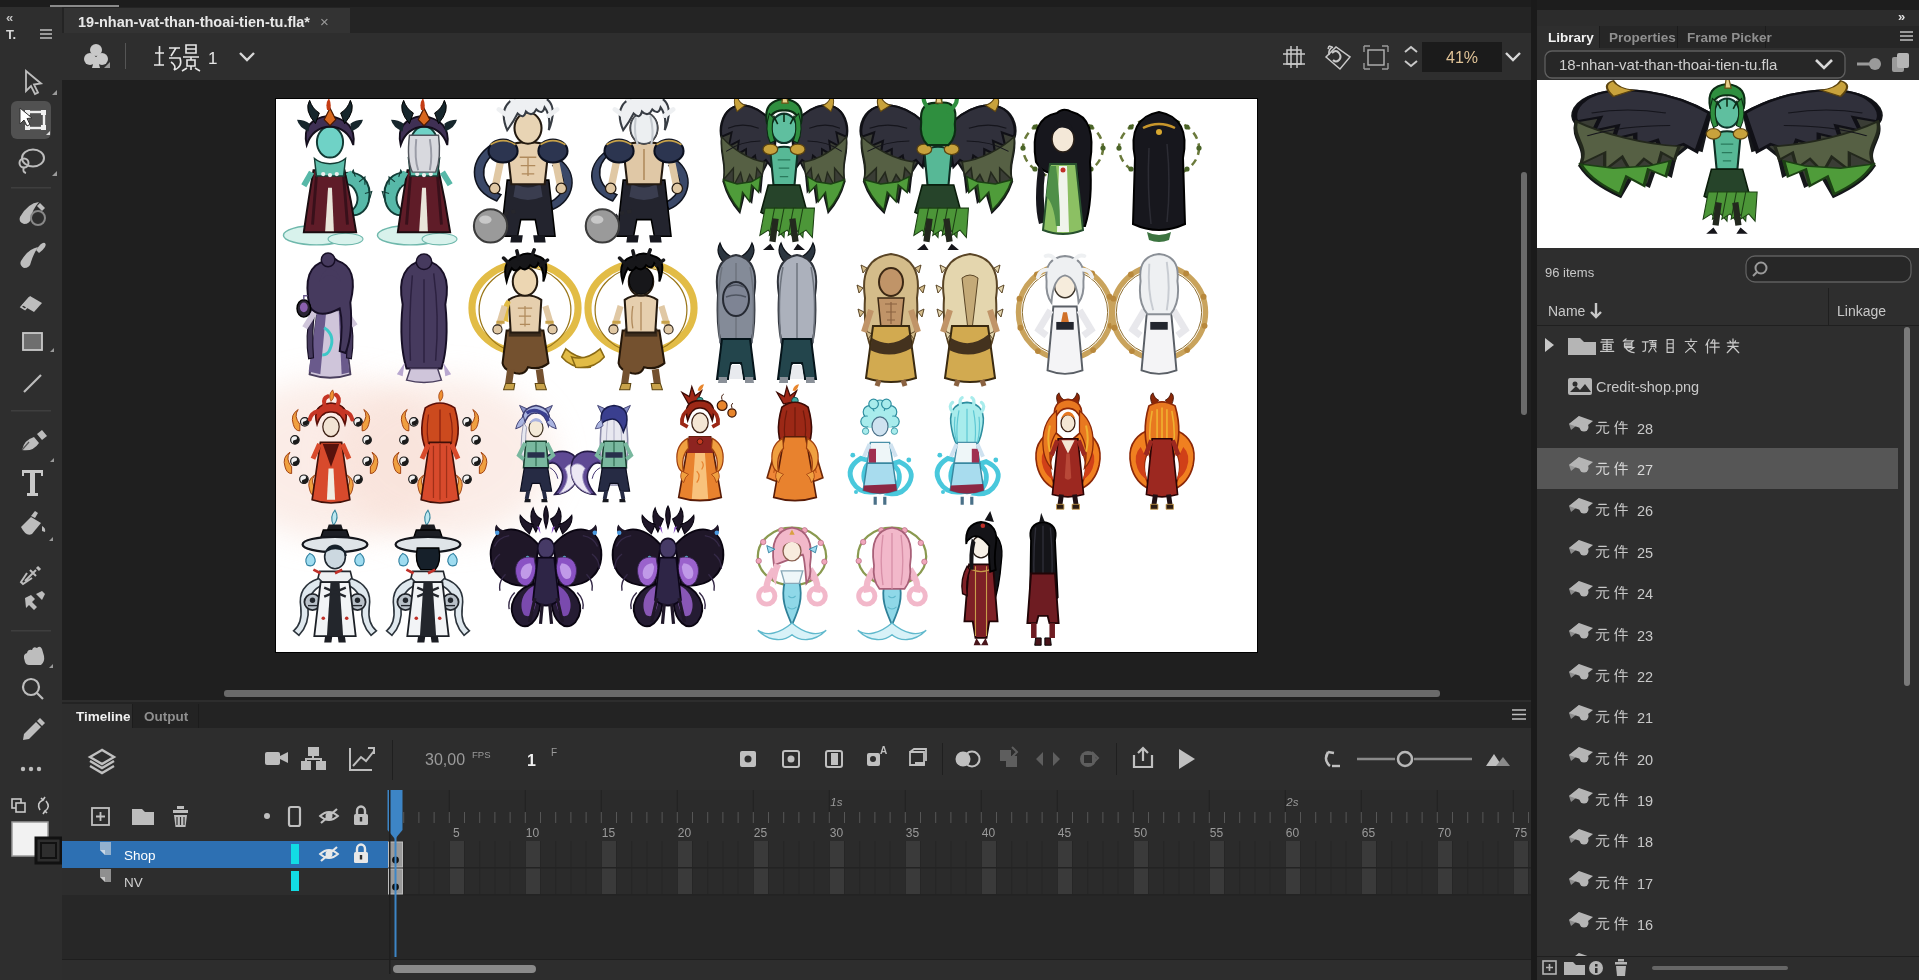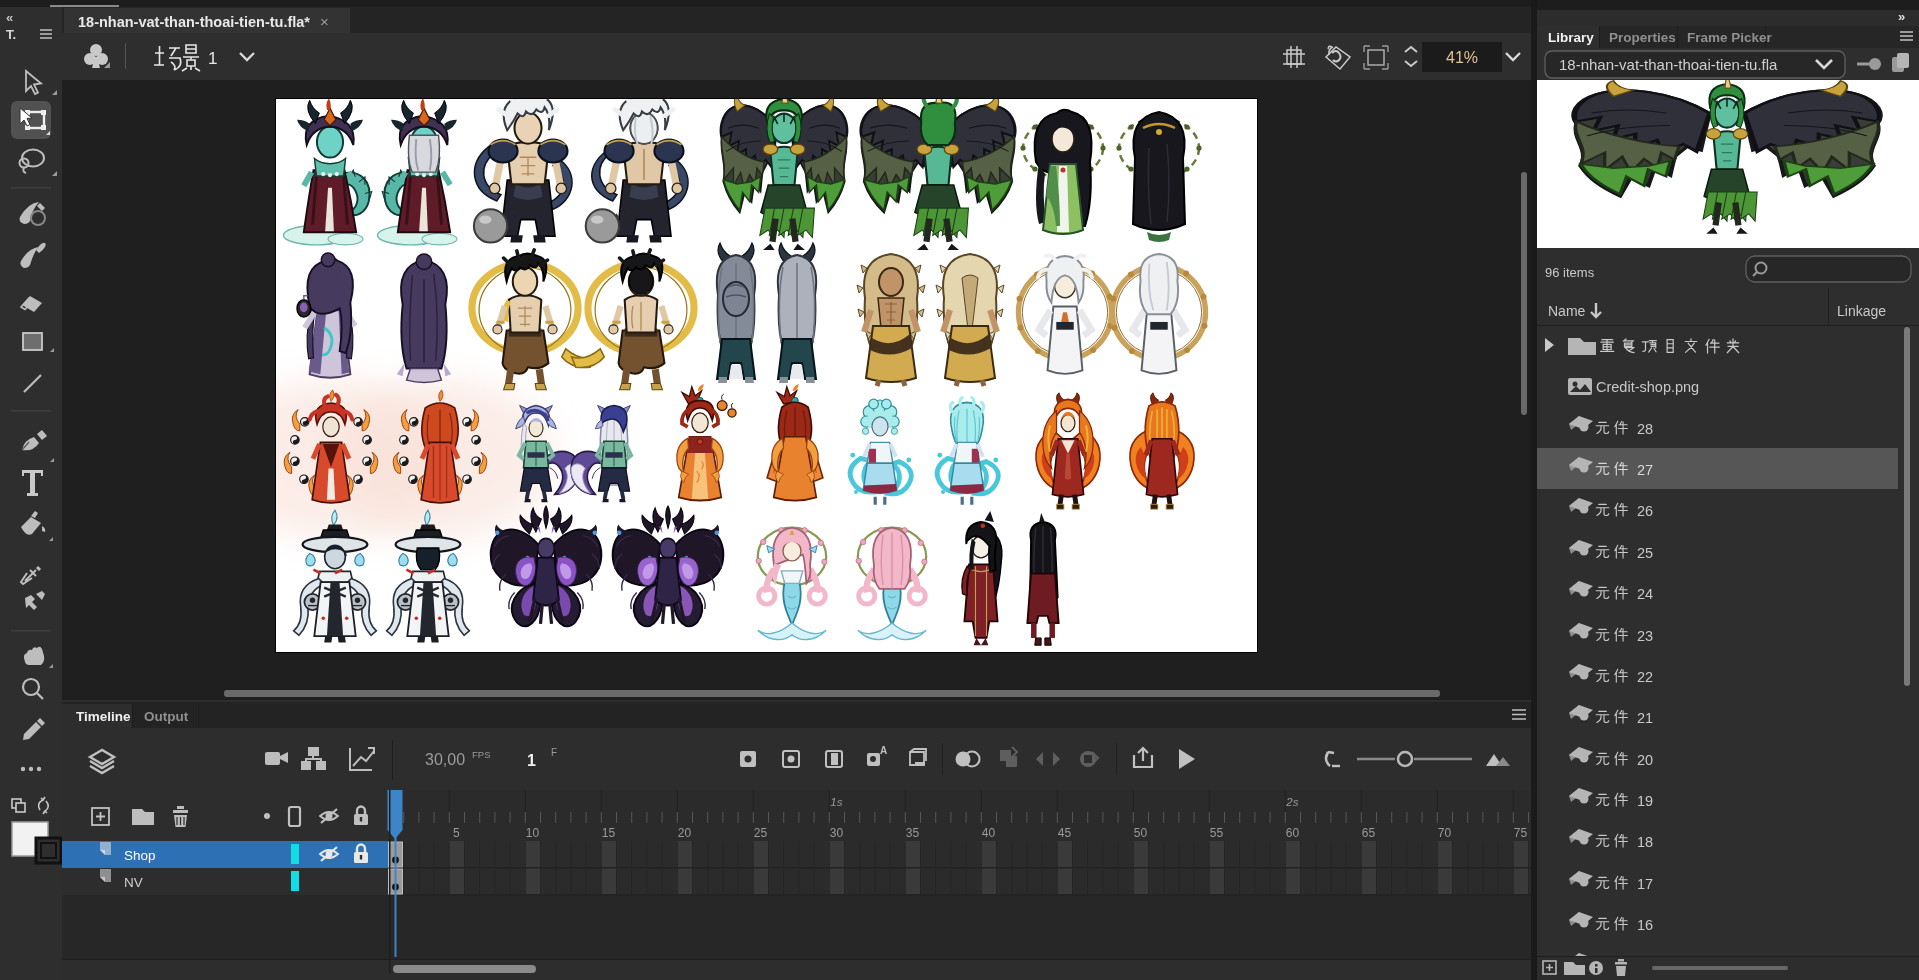--- a/index.html
+++ b/index.html
@@ -4,21 +4,21 @@
 html,body{width:1919px;height:980px;overflow:hidden;background:#1d1d1d;
  font-family:"Liberation Sans",sans-serif;position:relative}
 .abs{position:absolute}
 .txt{position:absolute;white-space:nowrap}
 svg{display:block}
 </style></head><body>
 <div class="abs" style="left:0px;top:0px;width:1919px;height:7px;background:#1d1d1d;"></div>
 <div class="abs" style="left:50px;top:5px;width:69px;height:2px;background:#8a8a8a;"></div>
 <div class="abs" style="left:0px;top:7px;width:1531px;height:26px;background:#242424;"></div>
 <div class="abs" style="left:64px;top:8px;width:286px;height:25px;background:#333333;"></div>
-<div class="txt" style="left:78px;top:14px;font-size:14.5px;color:#e8e8e8;font-weight:bold;">18-nhan-vat-than-thoai-tien-tu.fla*</div>
+<div class="txt" style="left:78px;top:14px;font-size:14.5px;color:#e8e8e8;font-weight:bold;">19-nhan-vat-than-thoai-tien-tu.fla*</div>
 <div class="txt" style="left:320px;top:13px;font-size:15px;color:#9a9a9a;font-weight:normal;">×</div>
 <div class="abs" style="left:0px;top:7px;width:62px;height:973px;background:#2e2e2e;"></div>
 <div class="txt" style="left:6px;top:10px;font-size:13px;color:#c0c0c0;font-weight:bold;">«</div>
 <div class="txt" style="left:6px;top:27px;font-size:13px;color:#d8d8d8;font-weight:bold;">T.</div>
 <div class="abs" style="left:62px;top:33px;width:1469px;height:47px;background:#2e2e2e;"></div>
 <div class="abs" style="left:62px;top:80px;width:1469px;height:620px;background:#1f1f1f;"></div>
 <div class="abs" style="left:62px;top:700px;width:1469px;height:280px;background:#2d2d2d;"></div>
 <div class="abs" style="left:1531px;top:0px;width:6px;height:980px;background:#1a1a1a;"></div>
 <div class="abs" style="left:1537px;top:0px;width:382px;height:980px;background:#2e2e2e;"></div>
 <div class="abs" style="left:1537px;top:0px;width:382px;height:10px;background:#1d1d1d;"></div>

